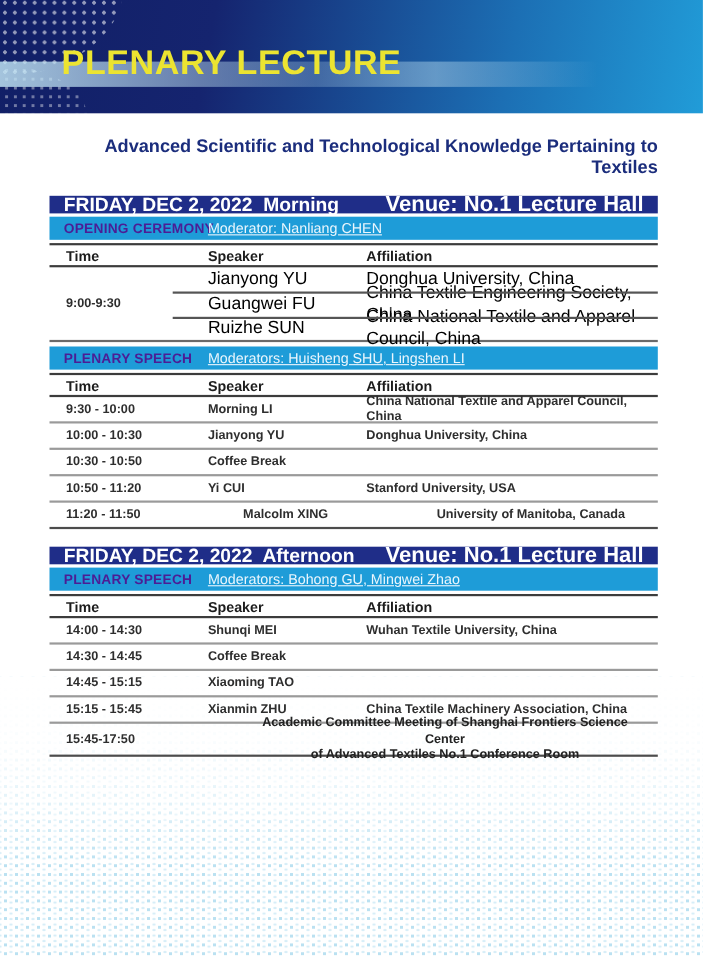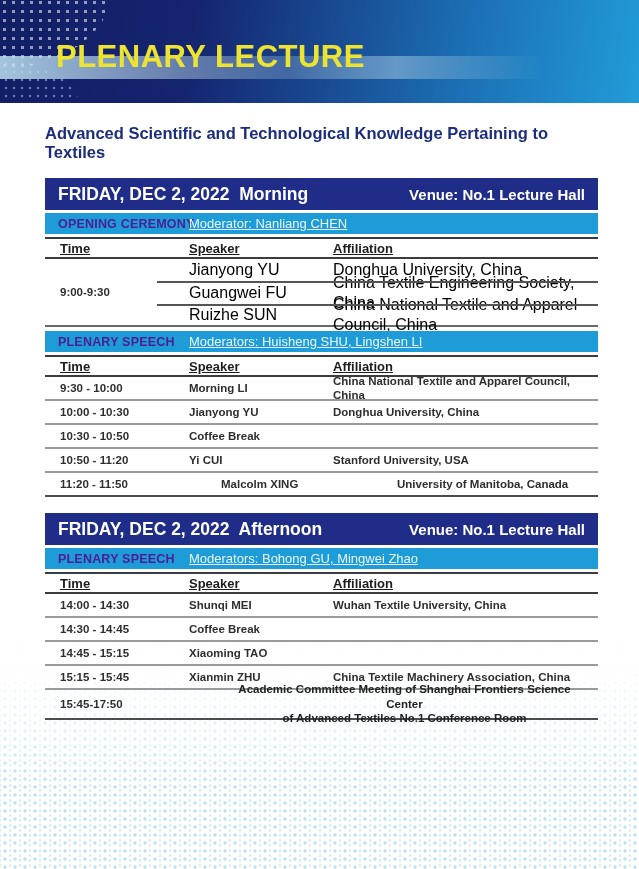--- a/index.html
+++ b/index.html
@@ -54,50 +54,50 @@
     position:absolute; left:56px; top:39px;
     font-size:31px; font-weight:800; letter-spacing:.5px;
     color:#ece431;
   }
 
   
   .content { position:relative; z-index:1; padding:0 41px 0 45px; }
 
   .subtitle {
     margin-top:21px;
-    text-align:left;
+    text-align:right;
     font-size:16.5px; font-weight:700;
     color:#1b2d7c;
   }
 
   .session { margin-top:16px; }
   .session.afternoon { margin-top:16px; }
 
   .bar-navy {
-    height:32px; background:#1f2d88;
+    height:16px; background:#1f2d88;
     display:flex; align-items:center; justify-content:space-between;
     padding:0 13px;
   }
   .navy-date { color:#ffffff; font-size:17.5px; font-weight:700; white-space:pre; }
-  .navy-venue { color:#ffffff; font-size:15px; font-weight:600; }
+  .navy-venue { color:#ffffff; font-size:20px; font-weight:600; }
 
   .bar-azure {
     height:21px; margin-top:3px; background:#1e9cd8;
     position:relative; display:flex; align-items:center;
     padding:0 13px;
   }
   .azure-label { color:#4c1d95; font-size:12.5px; font-weight:700; letter-spacing:.2px; }
   .azure-mods { position:absolute; left:144px; color:#eaf6fd; font-size:13px; font-weight:400;text-decoration:underline; }
 
   .thead {
     margin-top:3px; height:22px;
     display:flex; align-items:center;
     border-top:2px solid #3c3c3c;
     border-bottom:2px solid #3c3c3c;
-    font-size:13px; font-weight:700; color:#1c1c1c;text-decoration:underline;
+    font-size:13px; font-weight:700; color:#1c1c1c;
   }
   .col-time { width:144px; padding-left:15px; flex:none; }
   .col-speaker { width:144px; flex:none; }
   .col-aff { flex:1; padding-right:4px; }
 
   
   .ceremony {
     position:relative; height:68px;
     border-bottom:2px solid #6a6a6a;
   }

